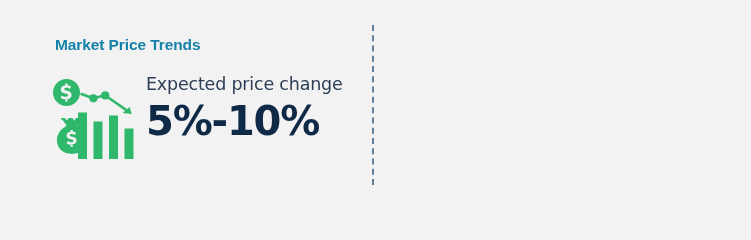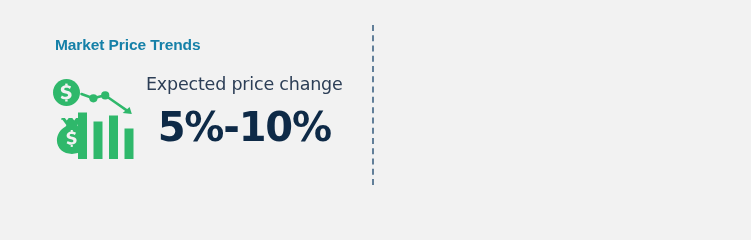--- a/index.html
+++ b/index.html
@@ -78,23 +78,22 @@
     white-space: nowrap;
     letter-spacing: -0.2px;
   }
   .big-figure {
     font-family: "DejaVu Sans", sans-serif;
     font-size: 40px;
     font-weight: bold;
     color: #0e2a47;
     letter-spacing: -1.2px;
     line-height: 46px;
-    margin-top: 9px;
+    margin-top: 3px;
     white-space: nowrap;
-    text-align: center;
   }
 </style>
 </head>
 <body>
 
 <div class="infographic">
 
   <div class="panel panel-left">
 
     <div class="panel-title">Market Price Trends</div>

